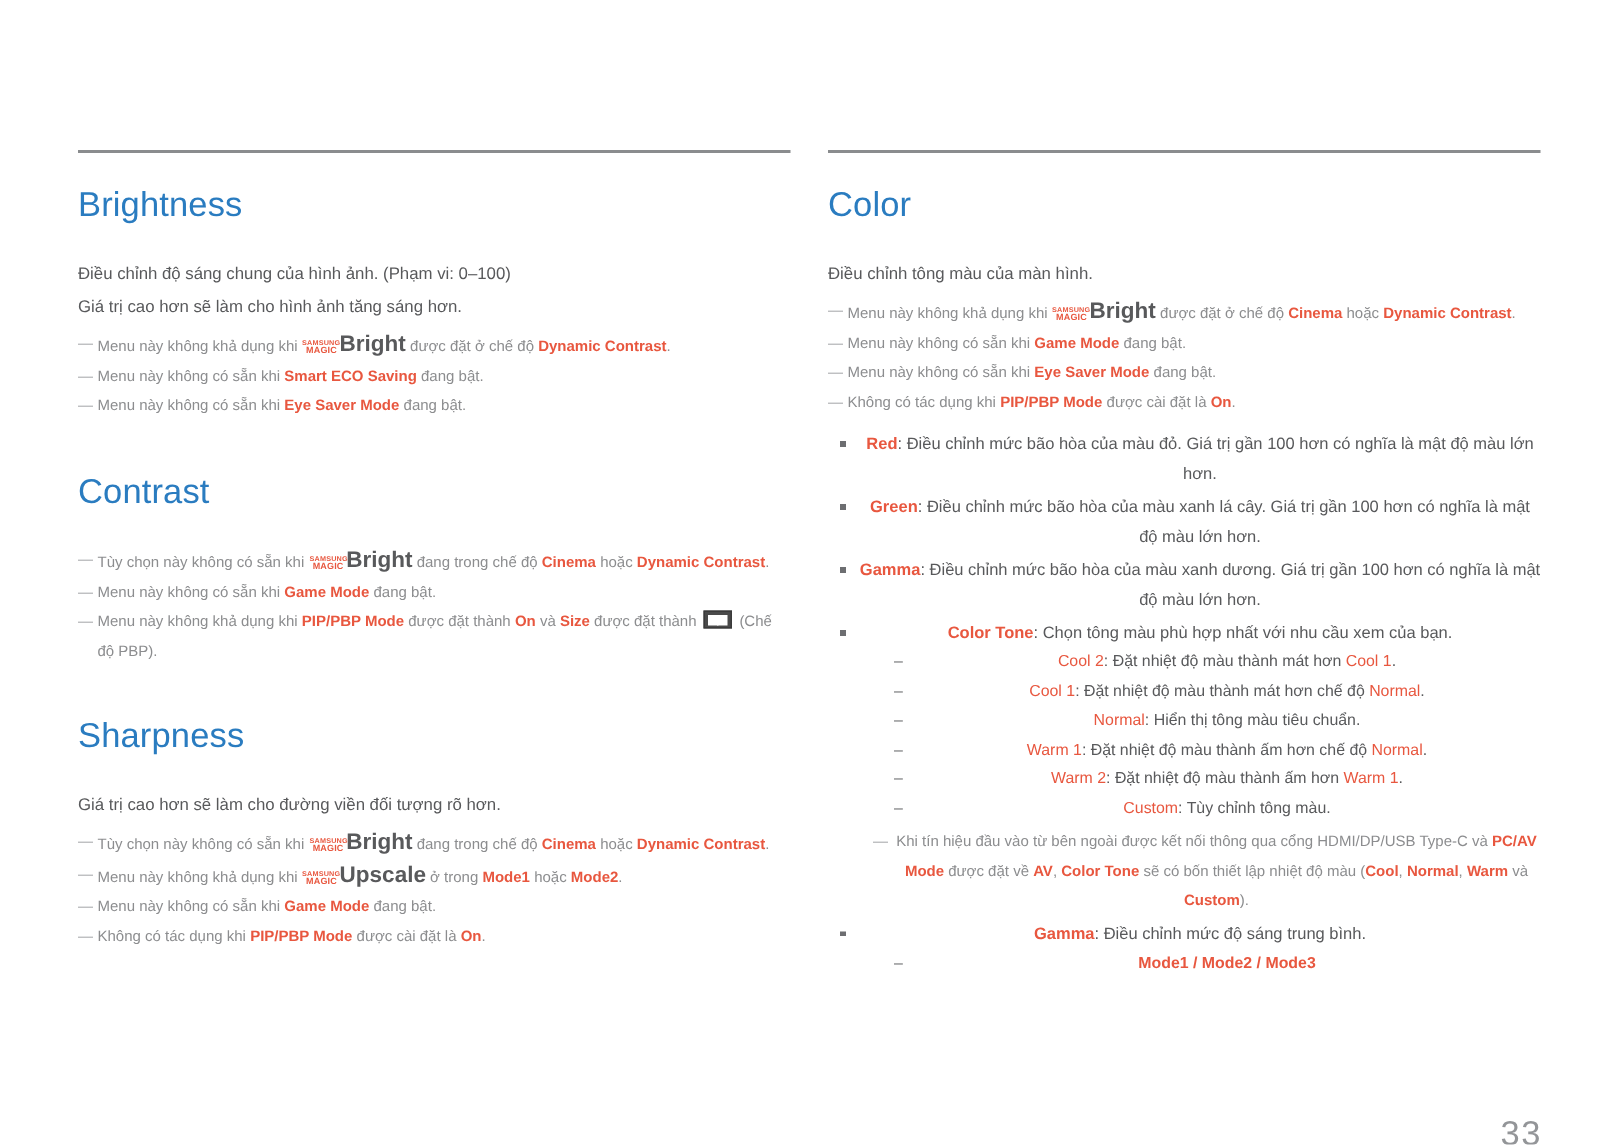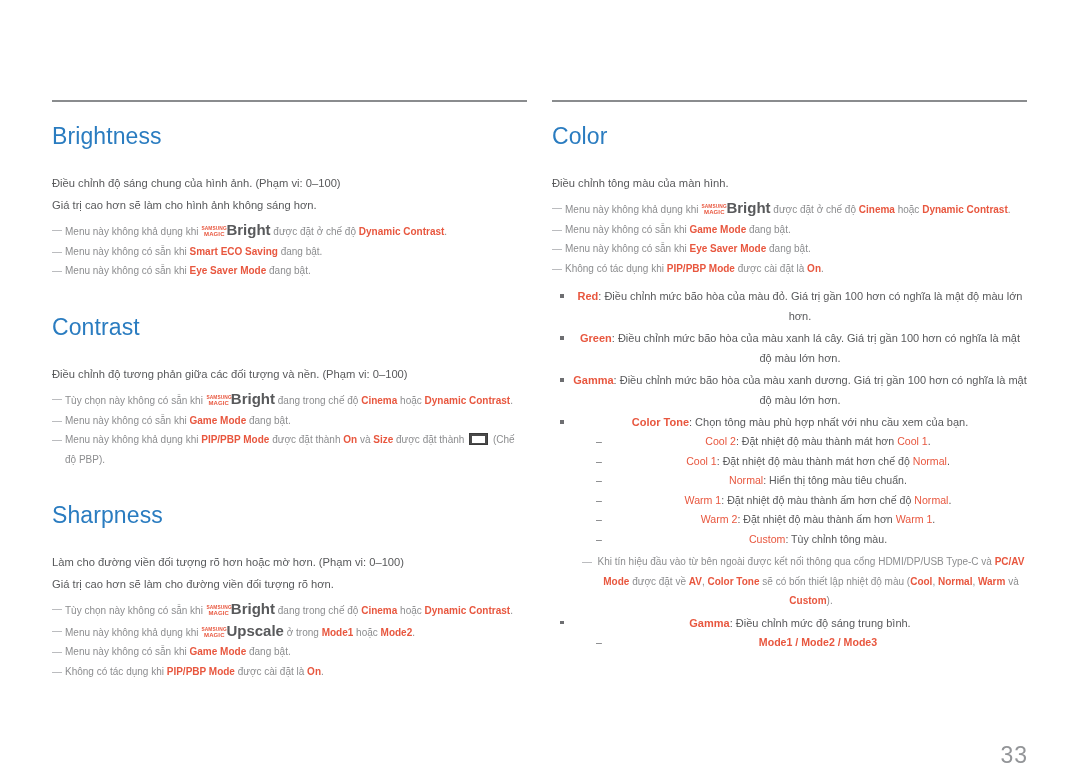--- a/index.html
+++ b/index.html
@@ -151,53 +151,51 @@
 
 <div class="page">
   <div class="columns">
 
     <div class="col">
       <div class="rule"></div>
 
       <div class="section">
         <h2 class="section-title">Brightness</h2>
         <p class="para">Điều chỉnh độ sáng chung của hình ảnh. (Phạm vi: 0–100)</p>
-        <p class="para">Giá trị cao hơn sẽ làm cho hình ảnh không sáng hơn.</p>
+        <p class="para">Giá trị cao hơn sẽ làm cho hình ảnh tăng sáng hơn.</p>
         <div class="notes">
           <p class="note">
             <span class="dash">—</span><span>Menu này không khả dụng khi </span><span class="smagic"><span class="s1">SAMSUNG</span><span class="s2">MAGIC</span></span><span class="bright-word">Bright</span><span> được đặt ở chế độ </span><span class="hl">Dynamic Contrast</span><span>.</span>
           </p>
           <p class="note">
             <span class="dash">—</span><span>Menu này không có sẵn khi </span><span class="hl">Smart ECO Saving</span><span> đang bật.</span>
           </p>
           <p class="note">
             <span class="dash">—</span><span>Menu này không có sẵn khi </span><span class="hl">Eye Saver Mode</span><span> đang bật.</span>
           </p>
         </div>
       </div>
 
       <div class="section">
         <h2 class="section-title">Contrast</h2>
-        <p class="para">Điều chỉnh độ tương phản giữa các đối tượng và nền. (Phạm vi: 0–100)</p>
         <div class="notes">
           <p class="note">
             <span class="dash">—</span><span>Tùy chọn này không có sẵn khi </span><span class="smagic"><span class="s1">SAMSUNG</span><span class="s2">MAGIC</span></span><span class="bright-word">Bright</span><span> đang trong chế độ </span><span class="hl">Cinema</span><span> hoặc </span><span class="hl">Dynamic Contrast</span><span>.</span>
           </p>
           <p class="note">
             <span class="dash">—</span><span>Menu này không có sẵn khi </span><span class="hl">Game Mode</span><span> đang bật.</span>
           </p>
           <p class="note">
             <span class="dash">—</span><span>Menu này không khả dụng khi </span><span class="hl">PIP/PBP Mode</span><span> được đặt thành </span><span class="hl">On</span><span> và </span><span class="hl">Size</span><span> được đặt thành </span><span class="pbp-icon"><i class="l"></i><i class="r"></i></span><span> (Chế độ PBP).</span>
           </p>
         </div>
       </div>
 
       <div class="section">
         <h2 class="section-title">Sharpness</h2>
-        <p class="para">Làm cho đường viền đối tượng rõ hơn hoặc mờ hơn. (Phạm vi: 0–100)</p>
         <p class="para">Giá trị cao hơn sẽ làm cho đường viền đối tượng rõ hơn.</p>
         <div class="notes">
           <p class="note">
             <span class="dash">—</span><span>Tùy chọn này không có sẵn khi </span><span class="smagic"><span class="s1">SAMSUNG</span><span class="s2">MAGIC</span></span><span class="bright-word">Bright</span><span> đang trong chế độ </span><span class="hl">Cinema</span><span> hoặc </span><span class="hl">Dynamic Contrast</span><span>.</span>
           </p>
           <p class="note">
             <span class="dash">—</span><span>Menu này không khả dụng khi </span><span class="smagic"><span class="s1">SAMSUNG</span><span class="s2">MAGIC</span></span><span class="bright-word">Upscale</span><span> ở trong </span><span class="hl">Mode1</span><span> hoặc </span><span class="hl">Mode2</span><span>.</span>
           </p>
           <p class="note">
             <span class="dash">—</span><span>Menu này không có sẵn khi </span><span class="hl">Game Mode</span><span> đang bật.</span>

